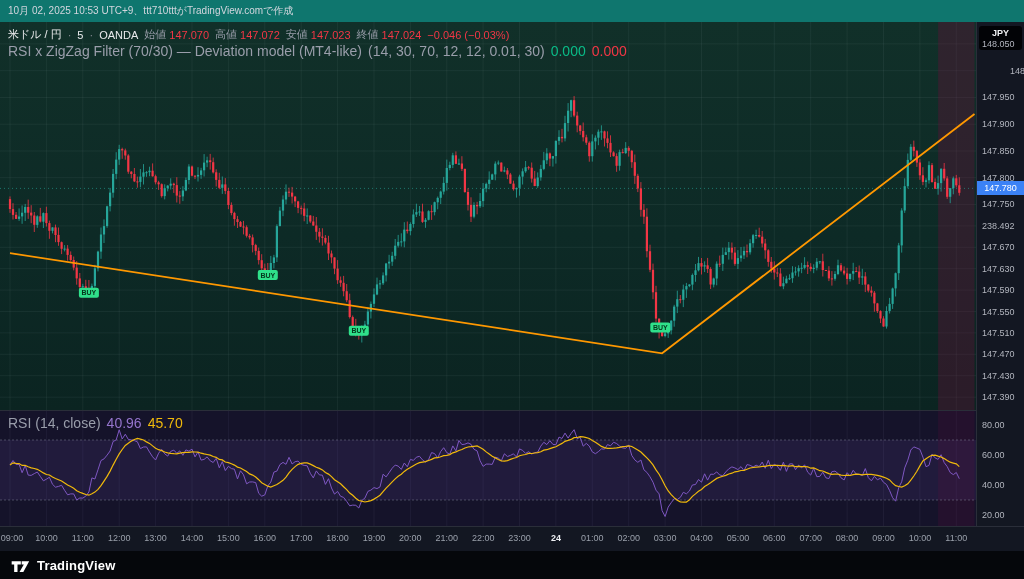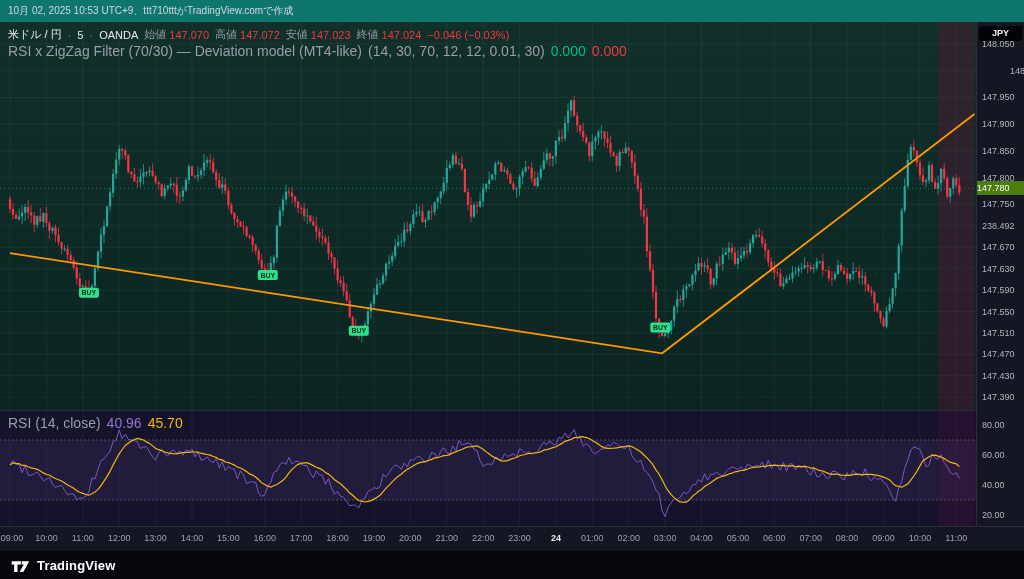--- a/index.html
+++ b/index.html
@@ -29,24 +29,24 @@
   .legend .t { color:#e9eaec; }
   .legend .dot { color:#868993; }
   .legend .lbl { color:#9a9eab; }
   .legend .pair { display:flex; gap:3px; align-items:center; }
   .red { color:#f23645; } .green { color:#0abb87; }
   .purple { color:#9575cd; } .yellow { color:#f0b90b; }
 
   .axis-col { position:absolute; left:976px; top:0; width:48px; height:505px; background:#131722;
     border-left:1px solid #2a2e39; overflow:hidden; }
   .axis-label { position:absolute; left:5px; font-size:9px; color:#b2b5be; }
-  .jpy-btn { position:absolute; top:4px; left:2px; width:43px; height:15px; background:#020306;
+  .jpy-btn { position:absolute; top:4px; left:2px; width:43px; height:24px; background:#020306;
     border-radius:3px; color:#f0f1f3; font-size:9px; font-weight:bold; text-align:center; line-height:15px; }
-  .last-badge { position:absolute; left:0; width:47px; height:14px; background:#4d7c0f; color:#ffffff;
-    font-size:9px; text-align:left; line-height:14px; }
+  .last-badge { position:absolute; left:0; width:47px; height:14px; background:#3b82f6; color:#ffffff;
+    font-size:9px; text-align:center; line-height:14px; }
 
   .time-row { position:absolute; left:0; top:505px; width:1024px; height:24px; background:#131722; overflow:hidden; }
   .time-label { position:absolute; top:6px; width:40px; text-align:center; font-size:9px; color:#9aa0ab; }
   .time-label.major { color:#eceef2; font-weight:bold; }
 
   .footer { position:absolute; left:0; top:551px; width:1024px; height:28px; background:#05070b;
     display:flex; align-items:center; padding-left:10px; gap:7px; }
   .footer .word { color:#ffffff; font-weight:bold; font-size:13px; letter-spacing:0.2px; }
 </style>
 </head>

